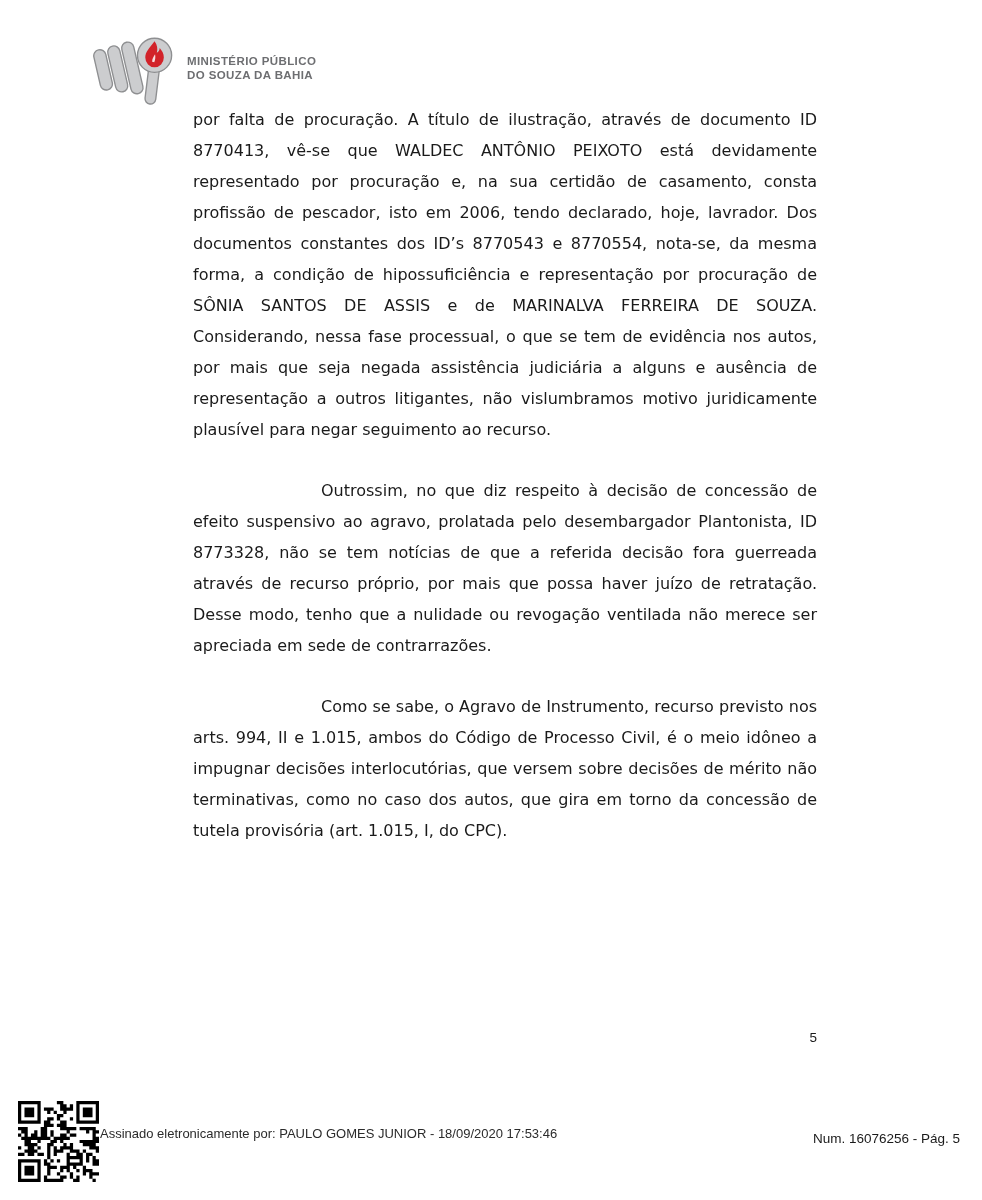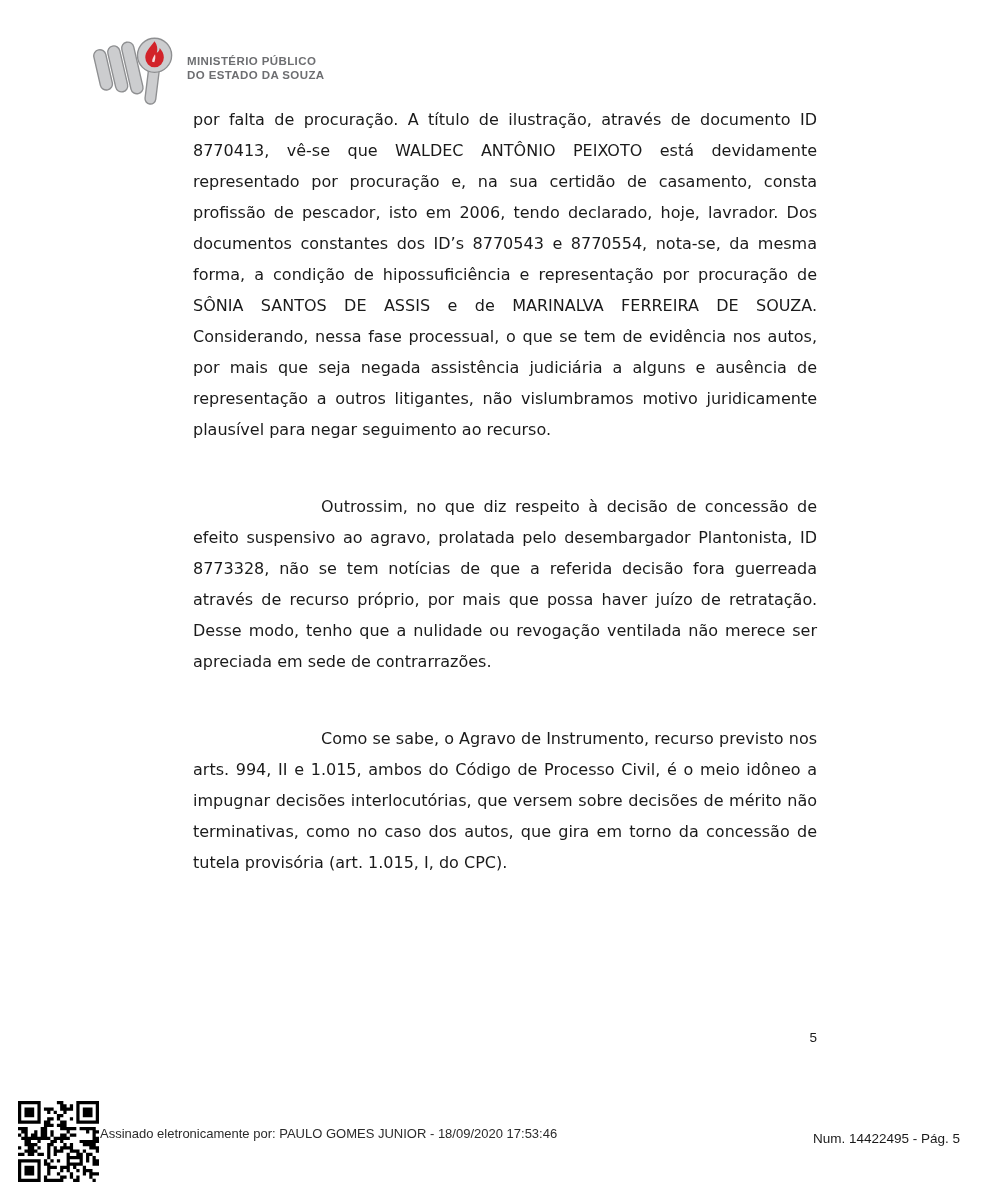--- a/index.html
+++ b/index.html
@@ -29,21 +29,21 @@
   }
 
   
   .content{
     position:absolute;left:193px;top:104px;width:624px;
     font-size:16px;
     line-height:31px;
     text-align:justify;
   }
   .content p{margin:0;}
-  .content p + p{margin-top:46px;text-indent:128px;}
+  .content p + p{margin-top:30px;text-indent:128px;}
 
   .page-number{
     position:absolute;left:193px;top:1030px;width:624px;
     text-align:right;
     font-family:"Liberation Sans",sans-serif;
     font-size:13.5px;color:#1a1a1a;
   }
 
   
   .qr{position:absolute;left:18px;top:1101px;width:81px;height:81px;}
@@ -83,35 +83,35 @@
       <path d="M63 13.5
                c-5.5 7.5 -9.5 10.5 -9.5 16.8
                a9.5 10 0 0 0 19 0
                c0 -4.2 -1.8 -6.8 -4.2 -9.8
                c-.3 2.6 -1.3 4 -3 4.9
                c1.2 -4.3 .5 -8 -2.3 -11.9 z" fill="#d2232a"></path>
       <path d="M60.5 34.5 c0 -3 1.5 -5 3 -7.5 c.6 2.8 .3 5.5 -.8 8.2 z" fill="#ffffff" opacity="0.85"></path>
     </svg>
     <div class="logo-text">
       <div>MINISTÉRIO PÚBLICO</div>
-      <div>DO ESTADO DA SOUZA</div>
+      <div>DO SOUZA DA BAHIA</div>
     </div>
   </div>
 
   <div class="content">
     <p>por falta de procuração. A título de ilustração, através de documento ID 8770413, vê-se que WALDEC ANTÔNIO PEIXOTO está devidamente representado por procuração e, na sua certidão de casamento, consta profissão de pescador, isto em 2006, tendo declarado, hoje, lavrador. Dos documentos constantes dos ID’s 8770543 e 8770554, nota-se, da mesma forma, a condição de hipossuficiência e representação por procuração de SÔNIA SANTOS DE ASSIS e de MARINALVA FERREIRA DE SOUZA. Considerando, nessa fase processual, o que se tem de evidência nos autos, por mais que seja negada assistência judiciária a alguns e ausência de representação a outros litigantes, não vislumbramos motivo juridicamente plausível para negar seguimento ao recurso.</p>
     <p>Outrossim, no que diz respeito à decisão de concessão de efeito suspensivo ao agravo, prolatada pelo desembargador Plantonista, ID 8773328, não se tem notícias de que a referida decisão fora guerreada através de recurso próprio, por mais que possa haver juízo de retratação. Desse modo, tenho que a nulidade ou revogação ventilada não merece ser apreciada em sede de contrarrazões.</p>
     <p>Como se sabe, o Agravo de Instrumento, recurso previsto nos arts. 994, II e 1.015, ambos do Código de Processo Civil, é o meio idôneo a impugnar decisões interlocutórias, que versem sobre decisões de mérito não terminativas, como no caso dos autos, que gira em torno da concessão de tutela provisória (art. 1.015, I, do CPC).</p>
   </div>
 
   <div class="page-number">5</div>
 
   <div class="qr" id="qr"><svg width="81" height="81" viewBox="0 0 25 25">
         <path d="M12 0h1v1h-1zM13 0h1v1h-1zM13 1h1v1h-1zM14 1h1v1h-1zM16 1h1v1h-1zM8 2h1v1h-1zM9 2h1v1h-1zM10 2h1v1h-1zM13 2h1v1h-1zM14 2h1v1h-1zM15 2h1v1h-1zM16 2h1v1h-1zM9 3h1v1h-1zM11 3h1v1h-1zM14 3h1v1h-1zM12 4h1v1h-1zM13 4h1v1h-1zM9 5h1v1h-1zM10 5h1v1h-1zM12 5h1v1h-1zM16 5h1v1h-1zM8 6h1v1h-1zM9 6h1v1h-1zM13 6h1v1h-1zM14 6h1v1h-1zM8 7h1v1h-1zM9 7h1v1h-1zM10 7h1v1h-1zM12 7h1v1h-1zM13 7h1v1h-1zM14 7h1v1h-1zM0 8h1v1h-1zM1 8h1v1h-1zM2 8h1v1h-1zM7 8h1v1h-1zM8 8h1v1h-1zM13 8h1v1h-1zM14 8h1v1h-1zM15 8h1v1h-1zM16 8h1v1h-1zM17 8h1v1h-1zM19 8h1v1h-1zM20 8h1v1h-1zM21 8h1v1h-1zM22 8h1v1h-1zM23 8h1v1h-1zM1 9h1v1h-1zM2 9h1v1h-1zM5 9h1v1h-1zM7 9h1v1h-1zM8 9h1v1h-1zM10 9h1v1h-1zM15 9h1v1h-1zM21 9h1v1h-1zM23 9h1v1h-1zM24 9h1v1h-1zM0 10h1v1h-1zM2 10h1v1h-1zM4 10h1v1h-1zM5 10h1v1h-1zM7 10h1v1h-1zM8 10h1v1h-1zM10 10h1v1h-1zM13 10h1v1h-1zM14 10h1v1h-1zM16 10h1v1h-1zM17 10h1v1h-1zM23 10h1v1h-1zM1 11h1v1h-1zM2 11h1v1h-1zM3 11h1v1h-1zM4 11h1v1h-1zM5 11h1v1h-1zM6 11h1v1h-1zM7 11h1v1h-1zM8 11h1v1h-1zM9 11h1v1h-1zM11 11h1v1h-1zM12 11h1v1h-1zM13 11h1v1h-1zM14 11h1v1h-1zM15 11h1v1h-1zM23 11h1v1h-1zM24 11h1v1h-1zM2 12h1v1h-1zM3 12h1v1h-1zM6 12h1v1h-1zM10 12h1v1h-1zM11 12h1v1h-1zM13 12h1v1h-1zM19 12h1v1h-1zM20 12h1v1h-1zM21 12h1v1h-1zM22 12h1v1h-1zM23 12h1v1h-1zM24 12h1v1h-1zM2 13h1v1h-1zM3 13h1v1h-1zM4 13h1v1h-1zM5 13h1v1h-1zM9 13h1v1h-1zM10 13h1v1h-1zM14 13h1v1h-1zM16 13h1v1h-1zM20 13h1v1h-1zM21 13h1v1h-1zM22 13h1v1h-1zM23 13h1v1h-1zM0 14h1v1h-1zM3 14h1v1h-1zM4 14h1v1h-1zM6 14h1v1h-1zM9 14h1v1h-1zM11 14h1v1h-1zM13 14h1v1h-1zM14 14h1v1h-1zM15 14h1v1h-1zM16 14h1v1h-1zM22 14h1v1h-1zM23 14h1v1h-1zM24 14h1v1h-1zM2 15h1v1h-1zM3 15h1v1h-1zM4 15h1v1h-1zM5 15h1v1h-1zM9 15h1v1h-1zM11 15h1v1h-1zM12 15h1v1h-1zM13 15h1v1h-1zM16 15h1v1h-1zM17 15h1v1h-1zM18 15h1v1h-1zM20 15h1v1h-1zM24 15h1v1h-1zM0 16h1v1h-1zM1 16h1v1h-1zM3 16h1v1h-1zM4 16h1v1h-1zM6 16h1v1h-1zM7 16h1v1h-1zM9 16h1v1h-1zM11 16h1v1h-1zM15 16h1v1h-1zM18 16h1v1h-1zM19 16h1v1h-1zM21 16h1v1h-1zM22 16h1v1h-1zM9 17h1v1h-1zM15 17h1v1h-1zM16 17h1v1h-1zM17 17h1v1h-1zM18 17h1v1h-1zM19 17h1v1h-1zM21 17h1v1h-1zM23 17h1v1h-1zM8 18h1v1h-1zM10 18h1v1h-1zM12 18h1v1h-1zM15 18h1v1h-1zM19 18h1v1h-1zM21 18h1v1h-1zM23 18h1v1h-1zM24 18h1v1h-1zM8 19h1v1h-1zM9 19h1v1h-1zM15 19h1v1h-1zM16 19h1v1h-1zM17 19h1v1h-1zM18 19h1v1h-1zM19 19h1v1h-1zM23 19h1v1h-1zM24 19h1v1h-1zM9 20h1v1h-1zM10 20h1v1h-1zM11 20h1v1h-1zM13 20h1v1h-1zM14 20h1v1h-1zM15 20h1v1h-1zM17 20h1v1h-1zM20 20h1v1h-1zM9 21h1v1h-1zM13 21h1v1h-1zM15 21h1v1h-1zM18 21h1v1h-1zM20 21h1v1h-1zM21 21h1v1h-1zM22 21h1v1h-1zM9 22h1v1h-1zM12 22h1v1h-1zM16 22h1v1h-1zM20 22h1v1h-1zM22 22h1v1h-1zM23 22h1v1h-1zM24 22h1v1h-1zM8 23h1v1h-1zM13 23h1v1h-1zM14 23h1v1h-1zM16 23h1v1h-1zM18 23h1v1h-1zM22 23h1v1h-1zM8 24h1v1h-1zM9 24h1v1h-1zM10 24h1v1h-1zM11 24h1v1h-1zM12 24h1v1h-1zM13 24h1v1h-1zM17 24h1v1h-1zM18 24h1v1h-1zM23 24h1v1h-1zM0 0h1v1h-1zM1 0h1v1h-1zM2 0h1v1h-1zM3 0h1v1h-1zM4 0h1v1h-1zM5 0h1v1h-1zM6 0h1v1h-1zM0 1h1v1h-1zM6 1h1v1h-1zM0 2h1v1h-1zM2 2h1v1h-1zM3 2h1v1h-1zM4 2h1v1h-1zM6 2h1v1h-1zM0 3h1v1h-1zM2 3h1v1h-1zM3 3h1v1h-1zM4 3h1v1h-1zM6 3h1v1h-1zM0 4h1v1h-1zM2 4h1v1h-1zM3 4h1v1h-1zM4 4h1v1h-1zM6 4h1v1h-1zM0 5h1v1h-1zM6 5h1v1h-1zM0 6h1v1h-1zM1 6h1v1h-1zM2 6h1v1h-1zM3 6h1v1h-1zM4 6h1v1h-1zM5 6h1v1h-1zM6 6h1v1h-1zM18 0h1v1h-1zM19 0h1v1h-1zM20 0h1v1h-1zM21 0h1v1h-1zM22 0h1v1h-1zM23 0h1v1h-1zM24 0h1v1h-1zM18 1h1v1h-1zM24 1h1v1h-1zM18 2h1v1h-1zM20 2h1v1h-1zM21 2h1v1h-1zM22 2h1v1h-1zM24 2h1v1h-1zM18 3h1v1h-1zM20 3h1v1h-1zM21 3h1v1h-1zM22 3h1v1h-1zM24 3h1v1h-1zM18 4h1v1h-1zM20 4h1v1h-1zM21 4h1v1h-1zM22 4h1v1h-1zM24 4h1v1h-1zM18 5h1v1h-1zM24 5h1v1h-1zM18 6h1v1h-1zM19 6h1v1h-1zM20 6h1v1h-1zM21 6h1v1h-1zM22 6h1v1h-1zM23 6h1v1h-1zM24 6h1v1h-1zM0 18h1v1h-1zM1 18h1v1h-1zM2 18h1v1h-1zM3 18h1v1h-1zM4 18h1v1h-1zM5 18h1v1h-1zM6 18h1v1h-1zM0 19h1v1h-1zM6 19h1v1h-1zM0 20h1v1h-1zM2 20h1v1h-1zM3 20h1v1h-1zM4 20h1v1h-1zM6 20h1v1h-1zM0 21h1v1h-1zM2 21h1v1h-1zM3 21h1v1h-1zM4 21h1v1h-1zM6 21h1v1h-1zM0 22h1v1h-1zM2 22h1v1h-1zM3 22h1v1h-1zM4 22h1v1h-1zM6 22h1v1h-1zM0 23h1v1h-1zM6 23h1v1h-1zM0 24h1v1h-1zM1 24h1v1h-1zM2 24h1v1h-1zM3 24h1v1h-1zM4 24h1v1h-1zM5 24h1v1h-1zM6 24h1v1h-1z" fill="#000"></path>
       </svg></div>
 
   <div class="sig-block">
     <div>Assinado eletronicamente por: PAULO GOMES JUNIOR - 18/09/2020 17:53:46</div>
   </div>
 
-  <div class="footer-right">Num. 14422495 - Pág. 5</div>
+  <div class="footer-right">Num. 16076256 - Pág. 5</div>
 
 </div>
 
 </body></html>

